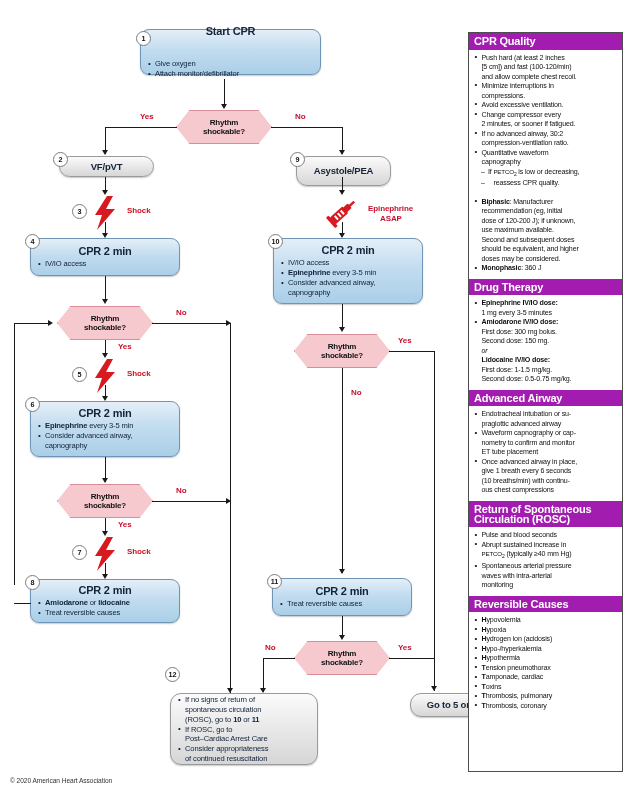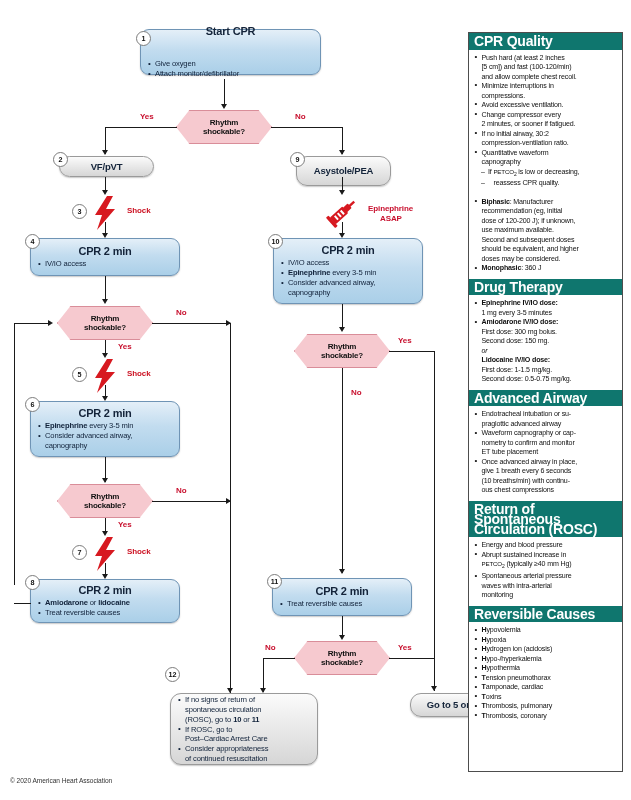--- a/index.html
+++ b/index.html
@@ -107,22 +107,22 @@
   .bolt { position: absolute; }
   .syr { position: absolute; }
 
   
   .sidebar {
     position: absolute; left: 468px; top: 32px;
     width: 155px; height: 740px;
     border: 1px solid #4d4d4d; background: #fff;
   }
   .sec-head {
-    background: #0f766e; color: #fff; font-weight: bold;
-    font-size: 14px; padding: 3px 5px 3.5px 5px;
+    background: #a21caf; color: #fff; font-weight: bold;
+    font-size: 11px; padding: 3px 5px 3.5px 5px;
     letter-spacing: -0.2px; line-height: 10px;
   }
   .sec-body { padding: 4px 5px 5px 5px; }
   .sec-body ul { list-style: none; }
   .sec-body li {
     position: relative; padding-left: 7.5px;
     font-size: 7.1px; line-height: 8.9px; color: #111;
     letter-spacing: -0.17px; margin-bottom: 0.6px;
   }
   .sec-body li::before {
@@ -401,21 +401,21 @@
     <div class="sec-body">
       <ul>
         <li>Push hard (at least 2 inches</li>
         <li class="cont">[5 cm]) and fast (100-120/min)</li>
         <li class="cont">and allow complete chest recoil.</li>
         <li>Minimize interruptions in</li>
         <li class="cont">compressions.</li>
         <li>Avoid excessive ventilation.</li>
         <li>Change compressor every</li>
         <li class="cont">2 minutes, or sooner if fatigued.</li>
-        <li>If no initial airway, 30:2</li>
+        <li>If no advanced airway, 30:2</li>
         <li class="cont">compression-ventilation ratio.</li>
         <li>Quantitative waveform</li>
         <li class="cont">capnography</li>
         <li class="dash">If <span class="sc">PETCO</span><sub>2</sub> is low or decreasing,</li>
         <li class="dash" style="padding-left:14px"><span style="visibility:hidden">–</span> reassess CPR quality.</li>
       </ul>
     </div>
 
     <div class="sec-body">
       <ul>
@@ -456,21 +456,21 @@
         <li>Once advanced airway in place,</li>
         <li class="cont">give 1 breath every 6 seconds</li>
         <li class="cont">(10 breaths/min) with continu-</li>
         <li class="cont">ous chest compressions</li>
       </ul>
     </div>
 
     <div class="sec-head">Return of Spontaneous<br>Circulation (ROSC)</div>
     <div class="sec-body">
       <ul>
-        <li>Energy and blood pressure</li>
+        <li>Pulse and blood seconds</li>
         <li>Abrupt sustained increase in</li>
         <li class="cont"><span class="sc">PETCO</span><sub>2</sub> (typically ≥40 mm Hg)</li>
         <li>Spontaneous arterial pressure</li>
         <li class="cont">waves with intra-arterial</li>
         <li class="cont">monitoring</li>
       </ul>
     </div>
 
     <div class="sec-head">Reversible Causes</div>
     <div class="sec-body">

